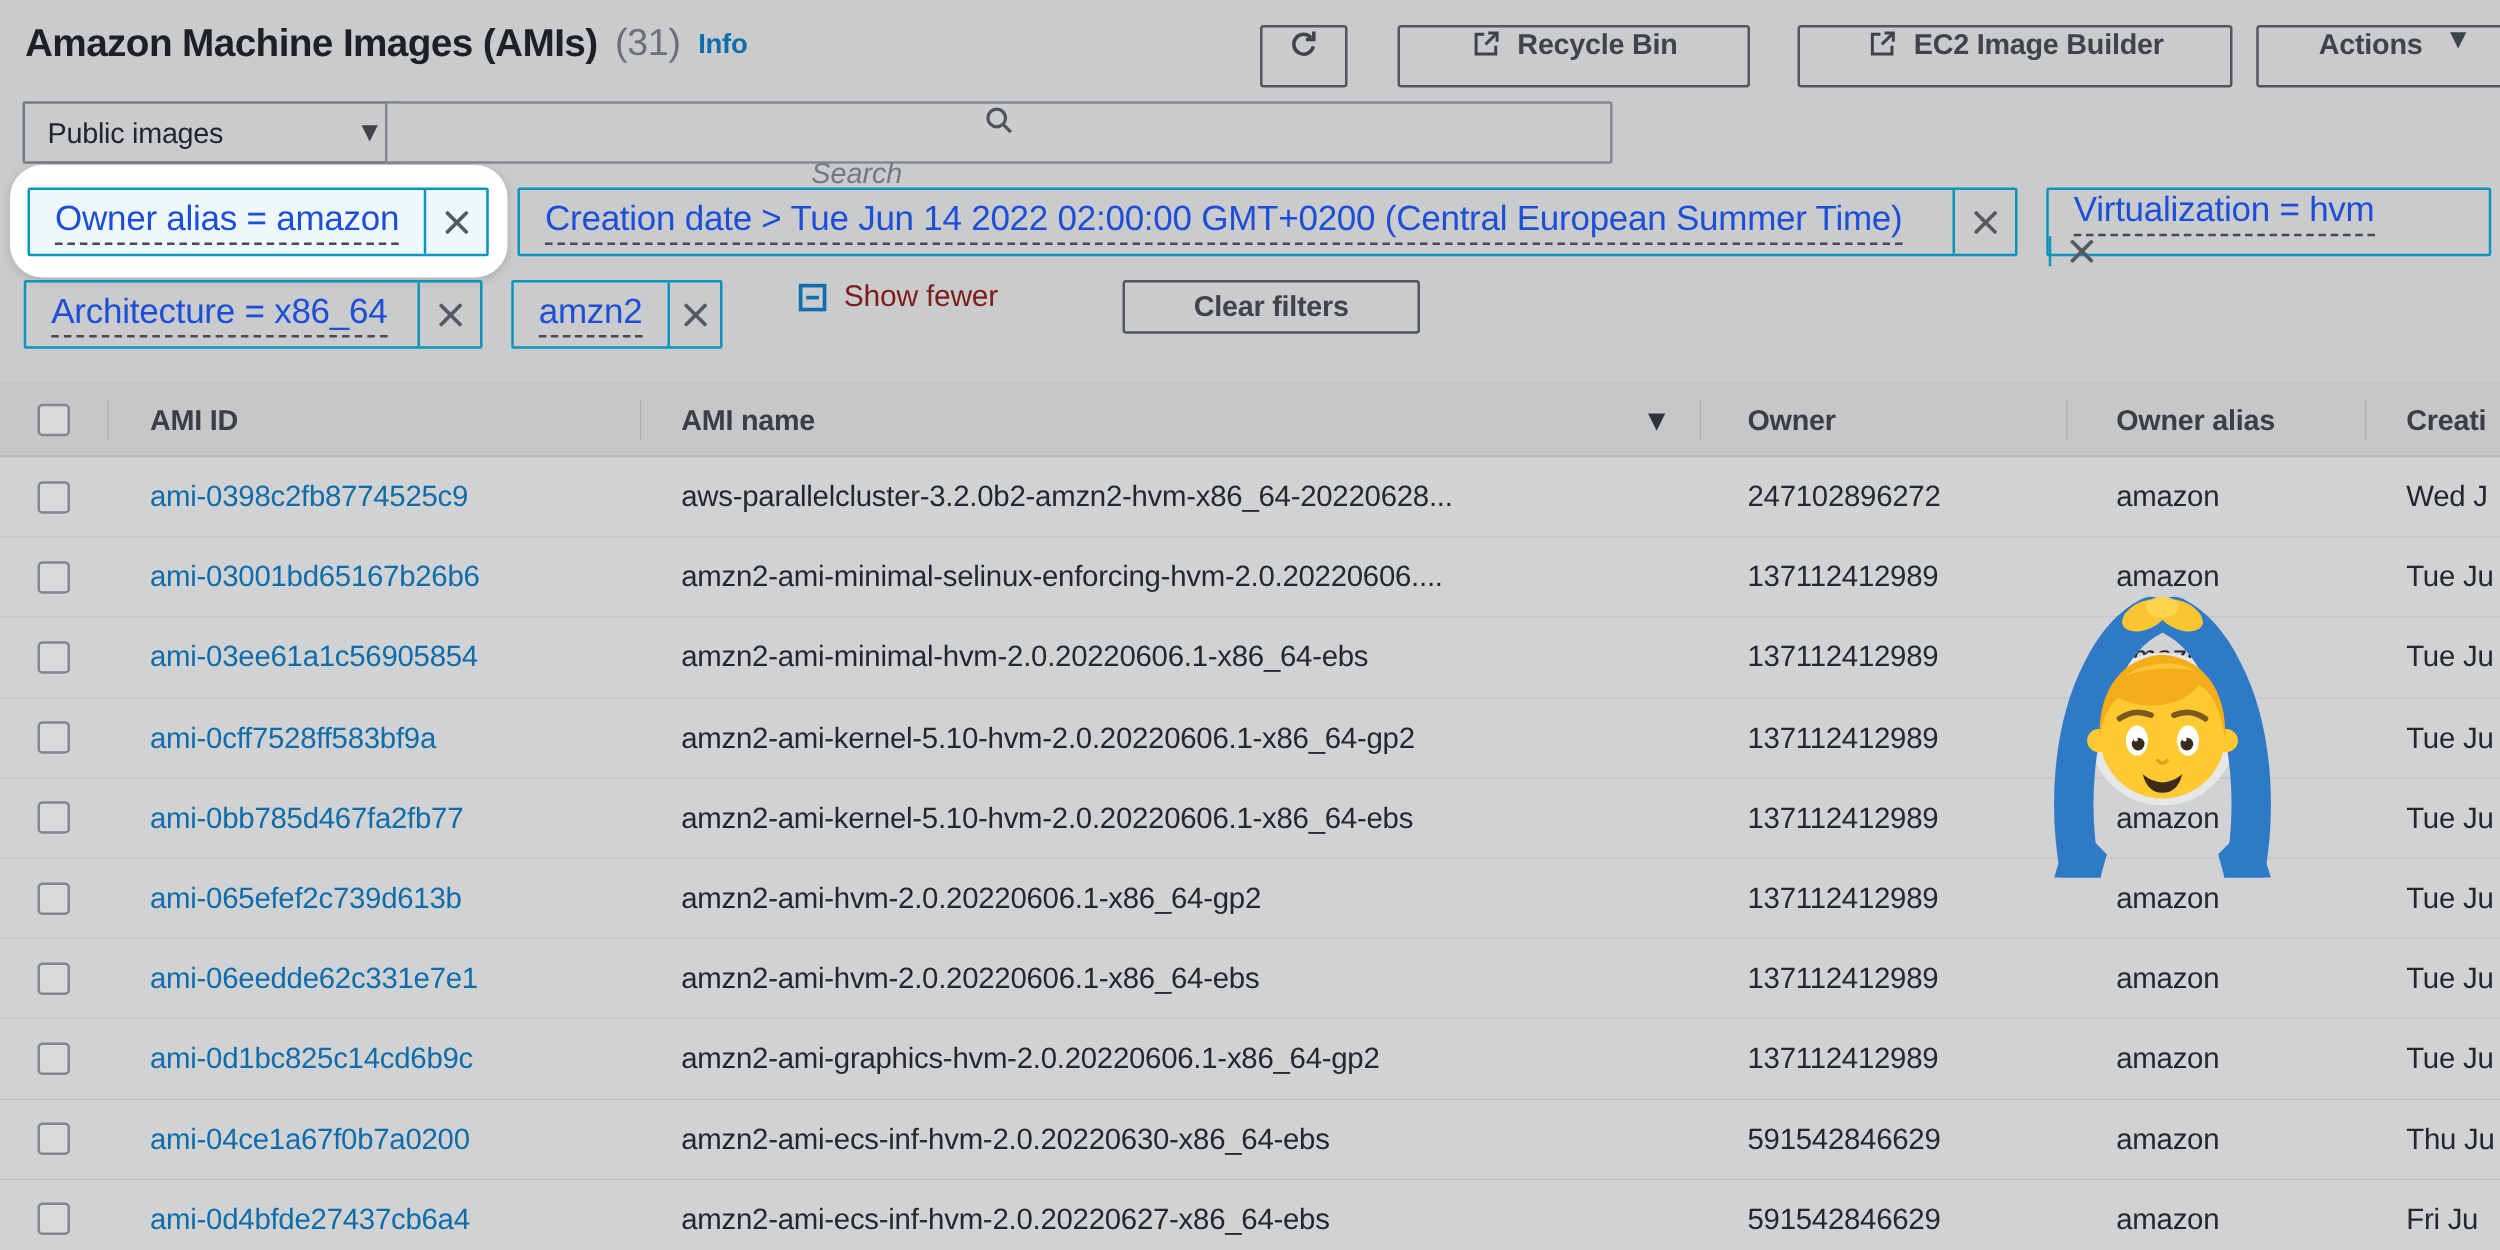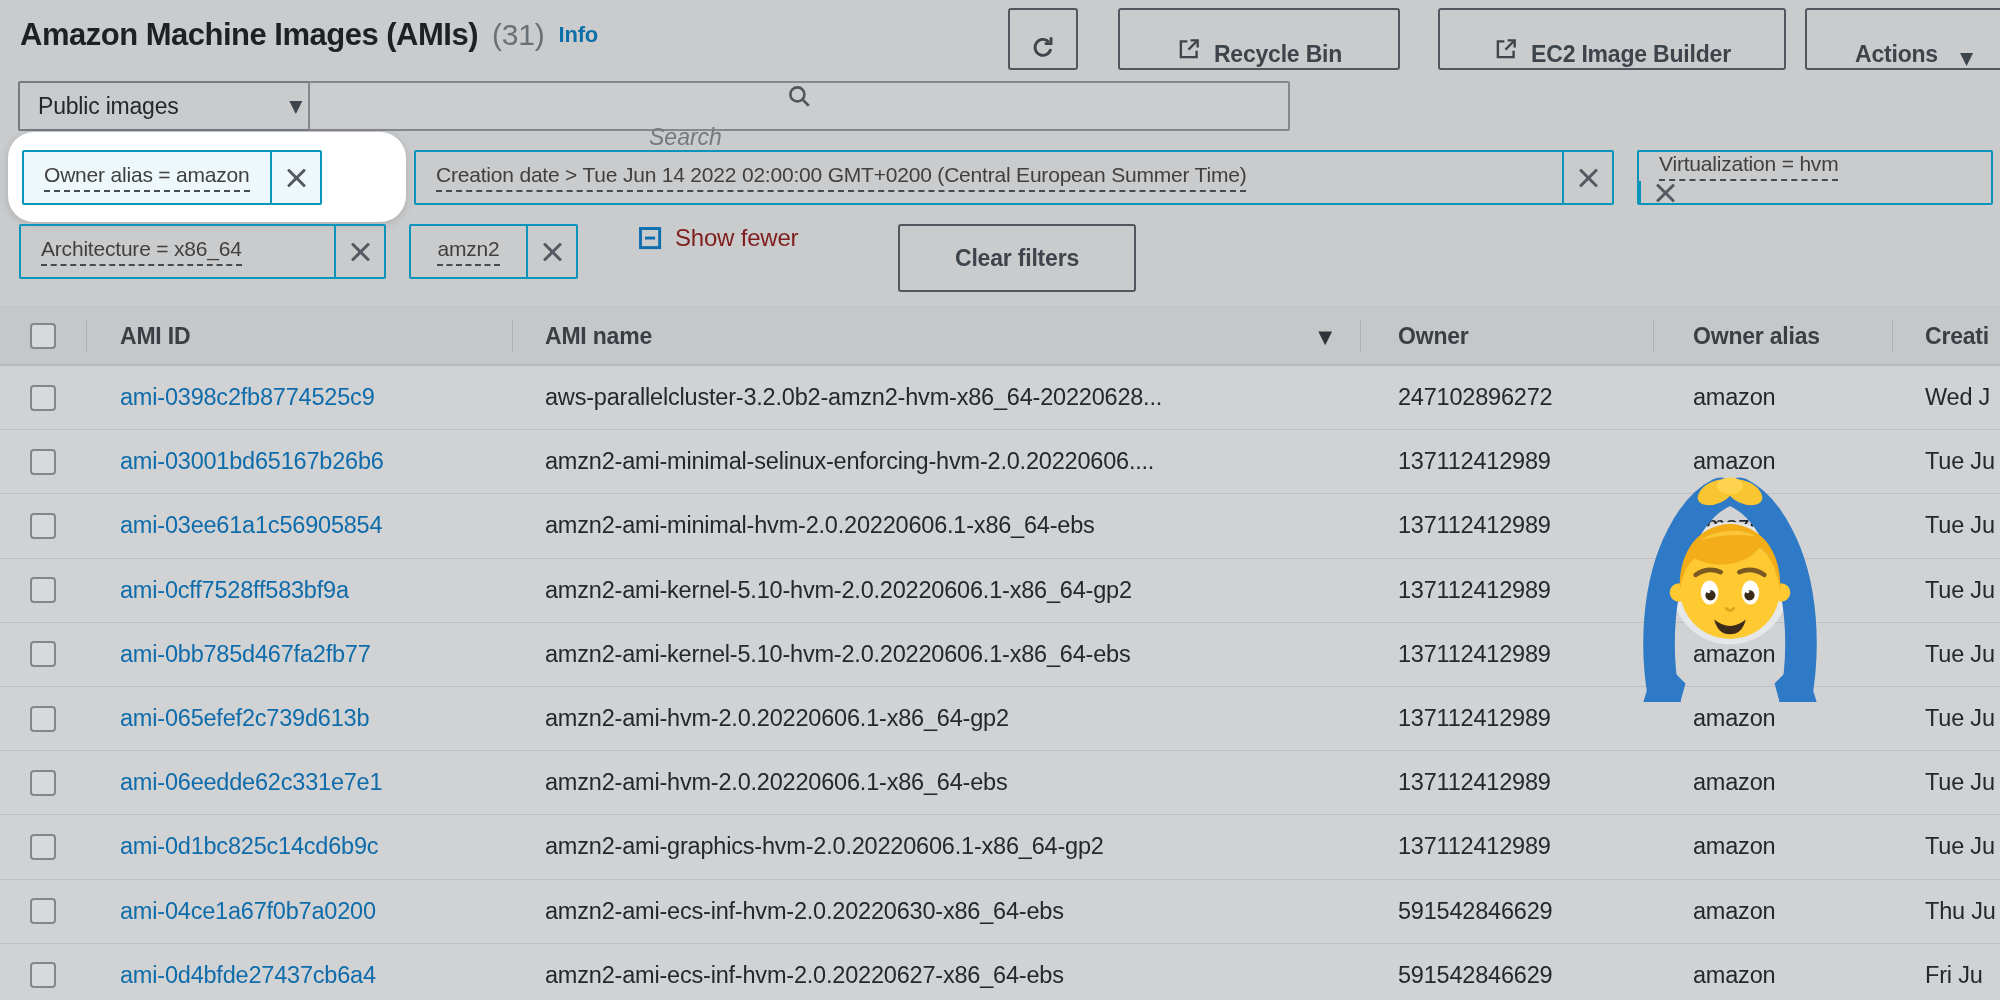--- a/index.html
+++ b/index.html
@@ -13,23 +13,23 @@
 
   
   .title-row{left:20px;top:12px;height:46px;display:flex;align-items:center;gap:14px;}
   .page-title{font-size:31px;font-weight:bold;color:#1d2126;letter-spacing:-0.5px;}
   .page-count{font-size:30px;color:#697076;}
   .info-link{font-size:22px;font-weight:bold;color:#0c6fa9;cursor:pointer;}
 
   
   .btn{
     box-sizing:border-box;border:2px solid #51575e;border-radius:3px;
-    display:flex;align-items:flex-end;justify-content:center;gap:12px;
+    display:flex;align-items:flex-start;justify-content:center;gap:12px;
     font-size:23px;font-weight:bold;color:#3e444b;background:transparent;
-    height:62px;top:8px;cursor:pointer;
+    height:50px;top:20px;cursor:pointer;
   }
   .btn svg{flex:0 0 auto;}
   .caret{font-family:"DejaVu Sans",sans-serif;font-size:17px;color:#3e444b;}
 
   
   .select-box{
     left:18px;top:81px;width:304px;height:50px;box-sizing:border-box;
     border:2px solid #767b81;border-radius:2px;display:flex;align-items:center;
     justify-content:space-between;padding:0 18px;font-size:23px;color:#23272c;cursor:pointer;
   }
@@ -49,39 +49,39 @@
   .spotlight{
     left:8px;top:132px;width:398px;height:90px;background:#ffffff;border-radius:26px;
     box-shadow:0 2px 8px rgba(0,0,0,0.15);
   }
   .chip{
     box-sizing:border-box;height:55px;border:2px solid #0b95ba;border-radius:2px;
     display:flex;align-items:stretch;background:transparent;
   }
   .chip.hl{background:#eef8fb;}
   .chip-label{
-    display:flex;align-items:center;padding:0 20px;font-size:21px;color:#404040;white-space:nowrap;
+    display:flex;align-items:center;padding:0 20px;font-size:28px;color:#1d4ed8;white-space:nowrap;
   }
   .chip-label span{border-bottom:2px dashed #454b51;padding-bottom:3px;cursor:pointer;}
   .chip-x{
     width:48px;border-left:2px solid #0b95ba;display:flex;align-items:center;justify-content:center;cursor:pointer;
   }
   .x-icon{position:relative;width:24px;height:24px;display:inline-block;}
   .x-icon::before,.x-icon::after{
     content:"";position:absolute;left:11px;top:0;width:3px;height:24px;background:#545a61;border-radius:1px;
   }
   .x-icon::before{transform:rotate(45deg);}
   .x-icon::after{transform:rotate(-45deg);}
 
   .show-fewer{
     left:636px;top:224px;height:55px;display:flex;align-items:flex-start;gap:12px;cursor:pointer;
     font-size:24px;font-weight:500;color:#7f1d1d;
   }
   .clear-filters{
-    left:898px;top:224px;width:238px;height:68px;box-sizing:border-box;
+    left:898px;top:224px;width:238px;height:43px;box-sizing:border-box;
     border:2px solid #51575e;border-radius:3px;display:flex;align-items:center;justify-content:center;
     font-size:23px;font-weight:bold;color:#3e444b;cursor:pointer;
   }
 
   
   .table{left:0;top:306px;width:2060px;border-top:2px solid #c2c4c5;}
   .thead,.trow{display:grid;grid-template-columns:86px 426px 848px 293px 239px 200px;align-items:center;}
   .thead{height:56px;background:#c6c7c8;border-bottom:2px solid #b8babb;font-weight:bold;color:#3a3f45;font-size:23px;}
   .trow{height:63.2px;background:#d0d2d3;border-bottom:1px solid #bfc1c2;font-size:23.5px;}
   .cell{white-space:nowrap;overflow:visible;}

